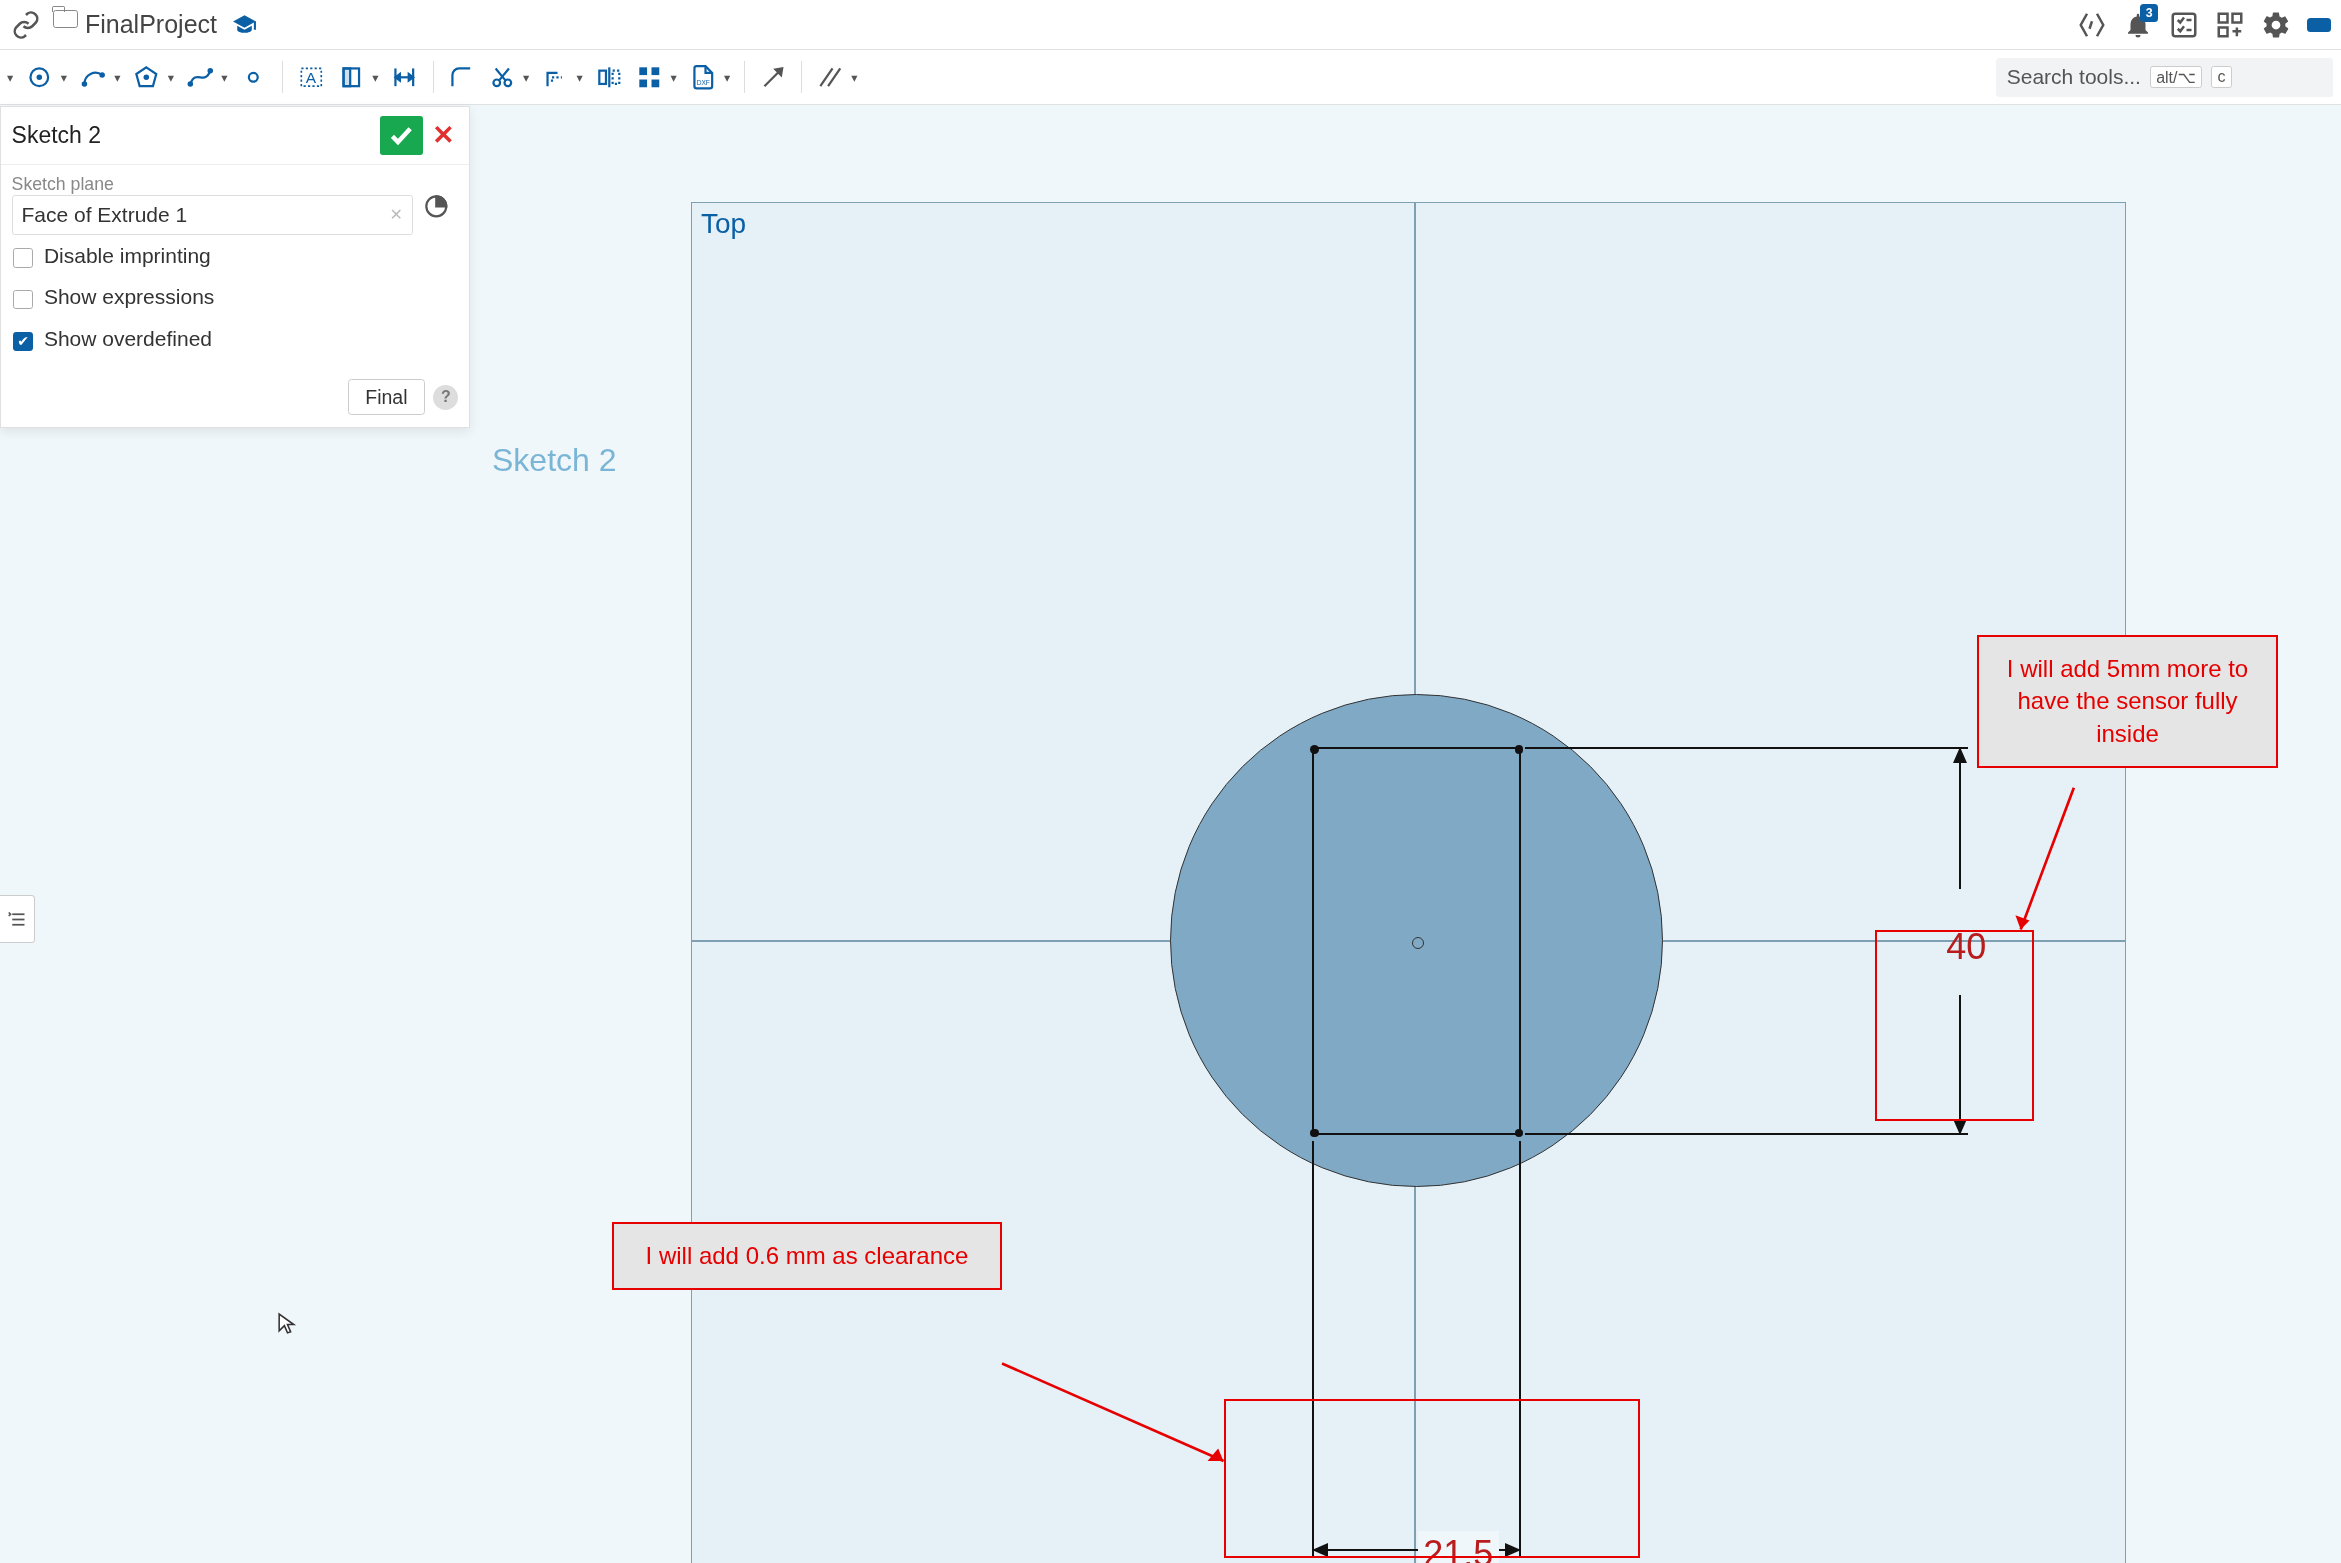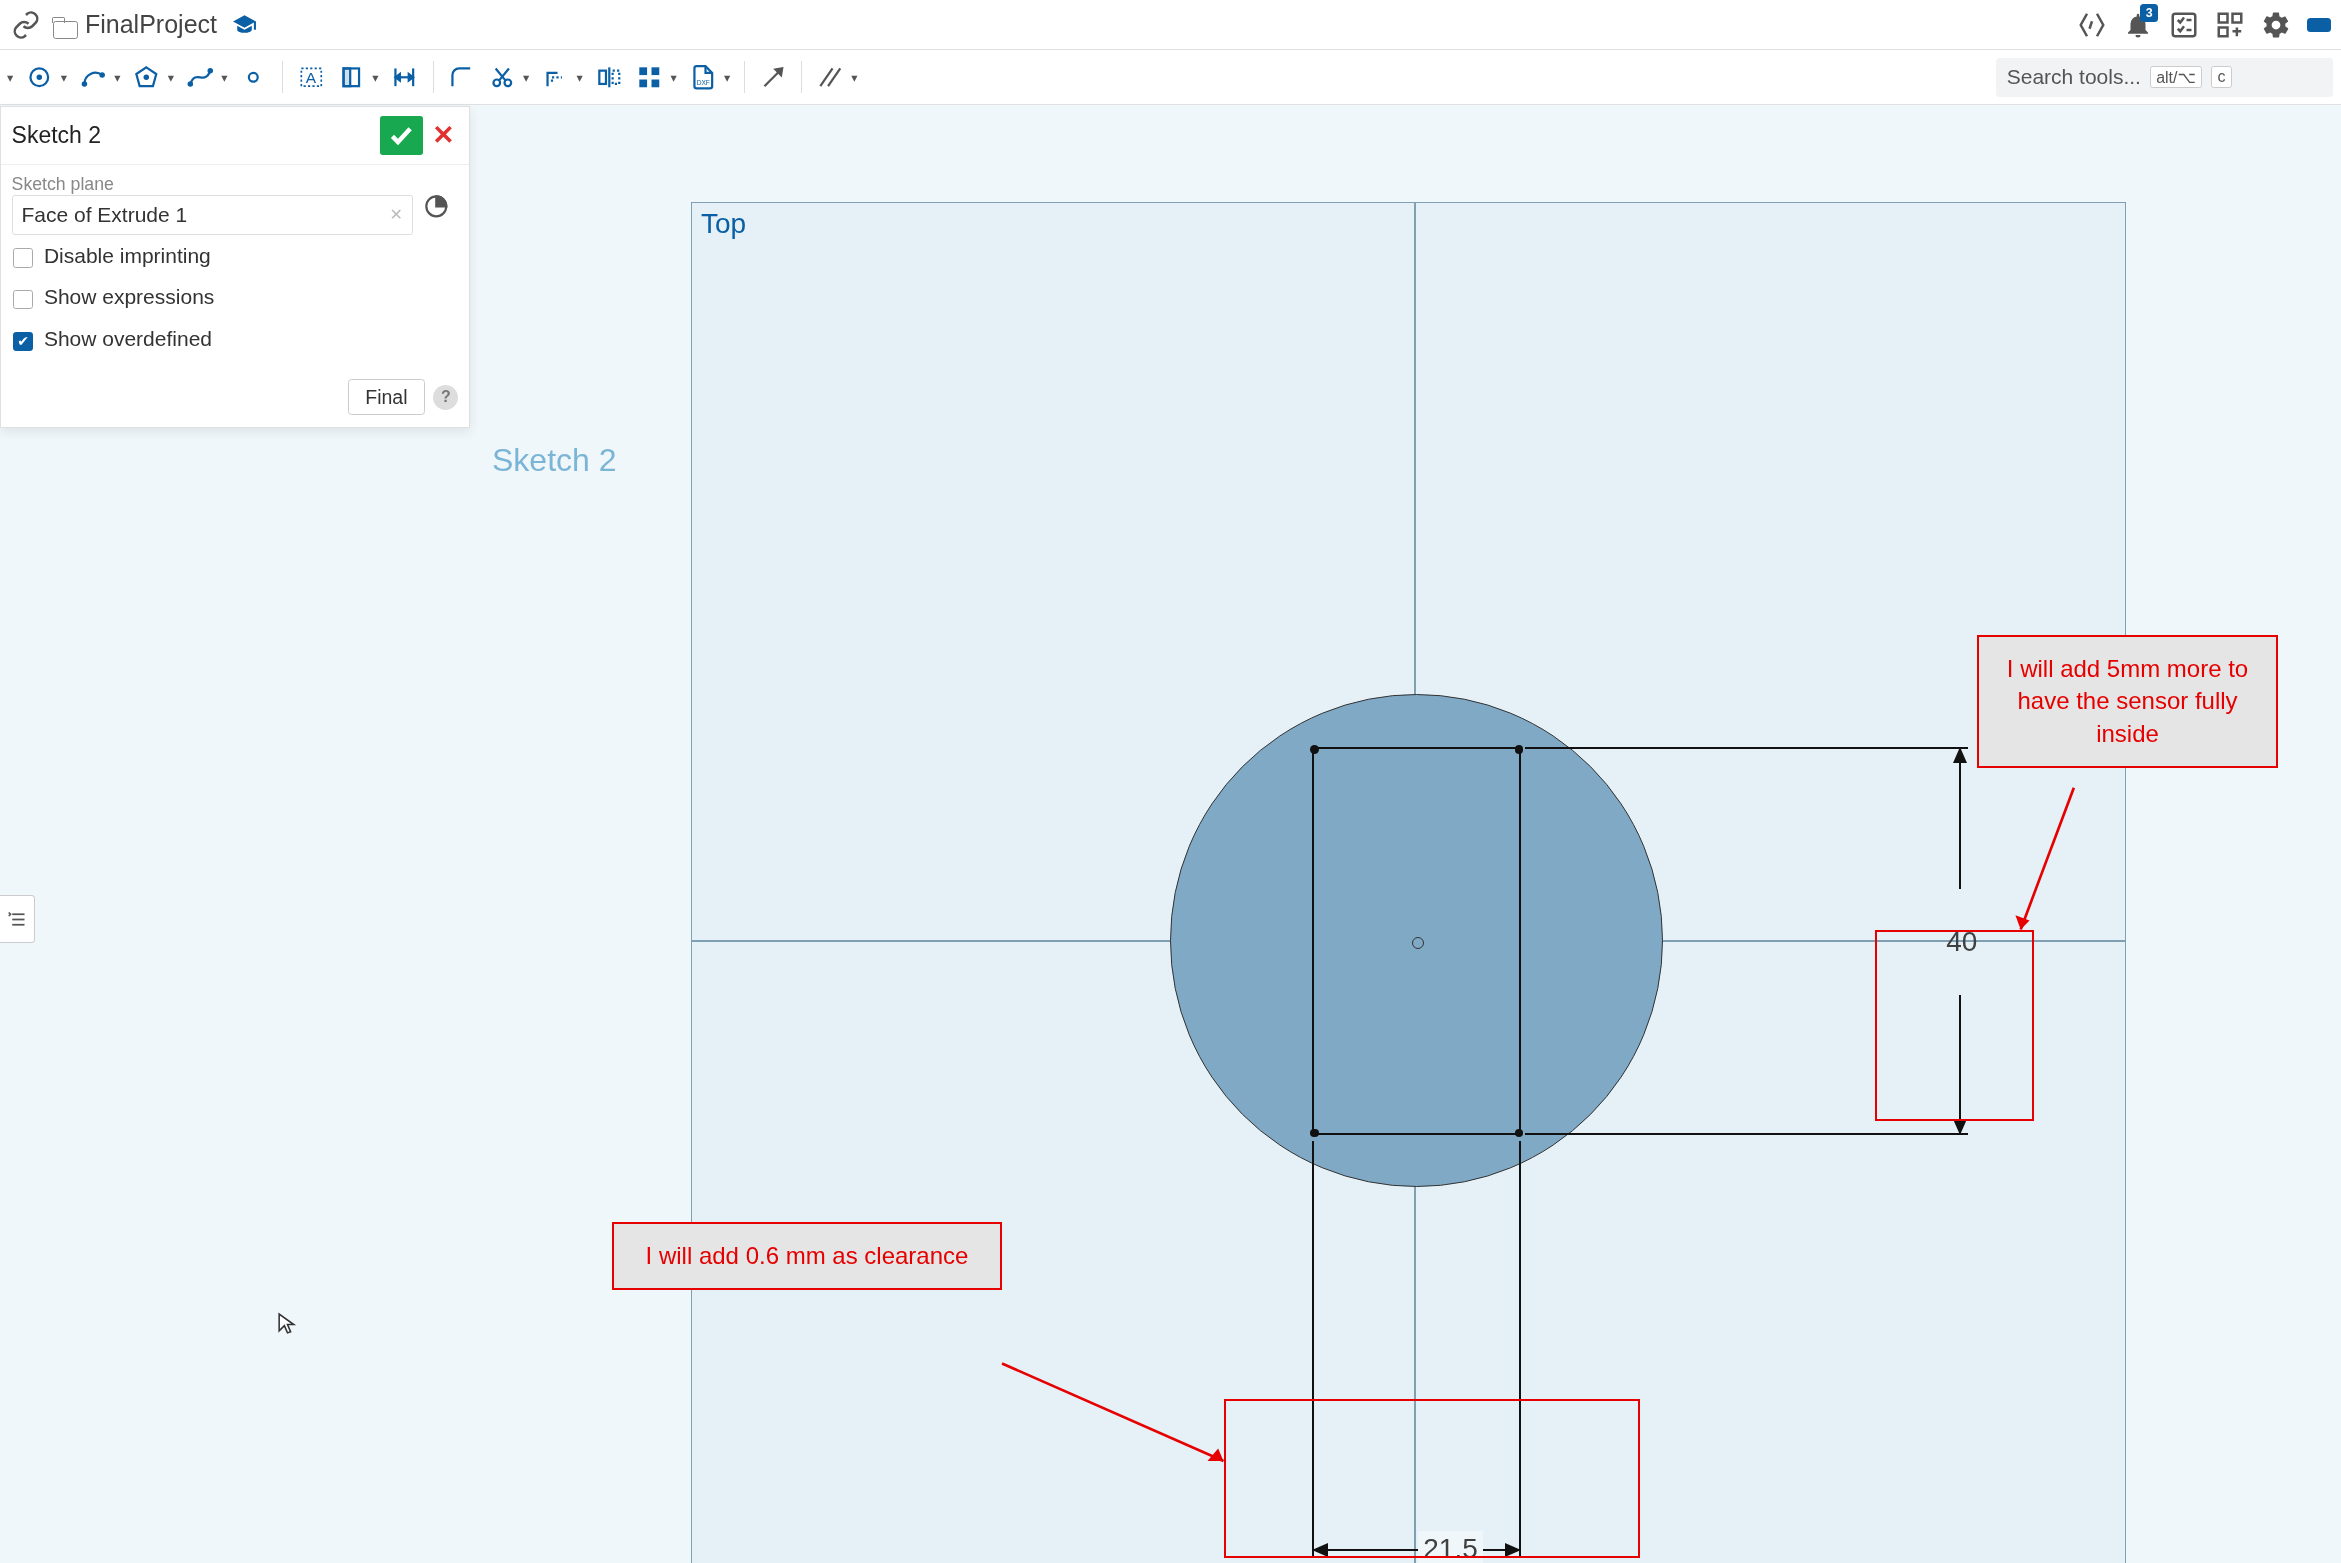--- a/index.html
+++ b/index.html
@@ -17,21 +17,21 @@
   height: 50px;
   border-bottom: 0.9px solid #e0e0e0;
   display: flex;
   align-items: center;
   padding: 0 10.6px;
   justify-content: space-between;
 }
 .header-left { display: flex; align-items: center; gap: 12.4px; }
 .header-right { display: flex; align-items: center; gap: 16px; }
 .header .icon-btn { width: 30px; height: 30px; display: flex; align-items: center; justify-content: center; cursor: pointer; color: #444; }
-.doc-title { font-size: 25px; color: #444; display: flex; align-items: flex-end; gap: 7px; }
+.doc-title { font-size: 25px; color: #444; display: flex; align-items: flex-start; gap: 7px; }
 .folder-icon-sm { width: 25px; height: 17.7px; border: 1.8px solid #888; border-radius: 2.7px 2.7px 2.7px 2.7px; position: relative; display: inline-block; }
 .folder-icon-sm::before { content: ""; position: absolute; top: -5.3px; left: -1.8px; width: 10.6px; height: 5.3px; border: 1.8px solid #888; border-bottom: none; border-radius: 1.8px 1.8px 0 0; }
 .grad-icon svg { width: 25px; height: 25px; fill: #0b5fa5; }
 .badge-wrap { position: relative; }
 .badge { position: absolute; top: -5.3px; right: -5.3px; background: #0b5fa5; color: #fff; font-size: 12.4px; font-weight: bold; width: 17.7px; height: 17.7px; border-radius: 3.5px; display: flex; align-items: center; justify-content: center; }
 .share-btn { background: #0b5fa5; color: #fff; padding: 7px 12.4px; border-radius: 3.5px; font-size: 19.5px; font-weight: 500; }
 
 
 .toolbar {
   height: 55px;
@@ -156,21 +156,21 @@
 .rect-shape .pt { position: absolute; width: 8.9px; height: 8.9px; background: #111; border-radius: 50%; }
 .center-pt { position: absolute; top: 734px; left: 720px; width: 12.4px; height: 12.4px; border: 1.8px solid #333; border-radius: 50%; background: #7fa9c5; }
 
 
 .dim-v-wrap { position: absolute; top: 544px; left: 833px; width: 771px; height: 388px; }
 .dim-ext { position: absolute; height: 1.8px; background: #111; }
 .dim-arrow-line { position: absolute; width: 1.8px; background: #111; }
 .dim-arrow-line.up::before, .dim-arrow-line.down::after { content: ""; position: absolute; left: -6.2px; width: 0; height: 0; border-left: 7px solid transparent; border-right: 7px solid transparent; }
 .dim-arrow-line.up::before { top: 0; border-bottom: 16px solid #111; }
 .dim-arrow-line.down::after { bottom: 0; border-top: 16px solid #111; }
-.dim-text { position: absolute; font-size: 28px; color: #404040; background: rgba(255,255,255,0); padding: 1.8px 5.3px; }
+.dim-text { position: absolute; font-size: 36px; color: #b91c1c; background: rgba(255,255,255,0); padding: 1.8px 5.3px; }
 
 .dim-h-wrap { position: absolute; top: 938px; left: 620px; width: 209px; height: 461px; }
 .dim-h-ext { position: absolute; width: 1.8px; background: #111; }
 .dim-h-arrow { position: absolute; height: 1.8px; background: #111; }
 .dim-h-arrow::before, .dim-h-arrow::after { content: ""; position: absolute; top: -6.2px; width: 0; height: 0; border-top: 7px solid transparent; border-bottom: 7px solid transparent; }
 .dim-h-arrow::before { left: 0; border-right: 16px solid #111; }
 .dim-h-arrow::after { right: 0; border-left: 16px solid #111; }
 
 
 .red-box { position: absolute; border: 2.7px solid #e60000; background: #e5e5e5; }

